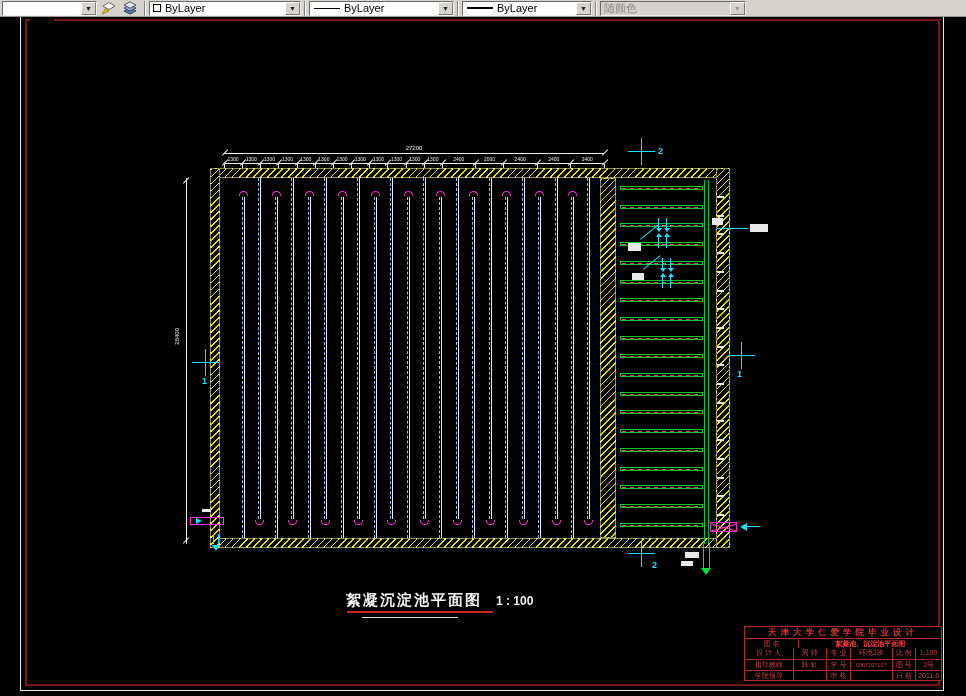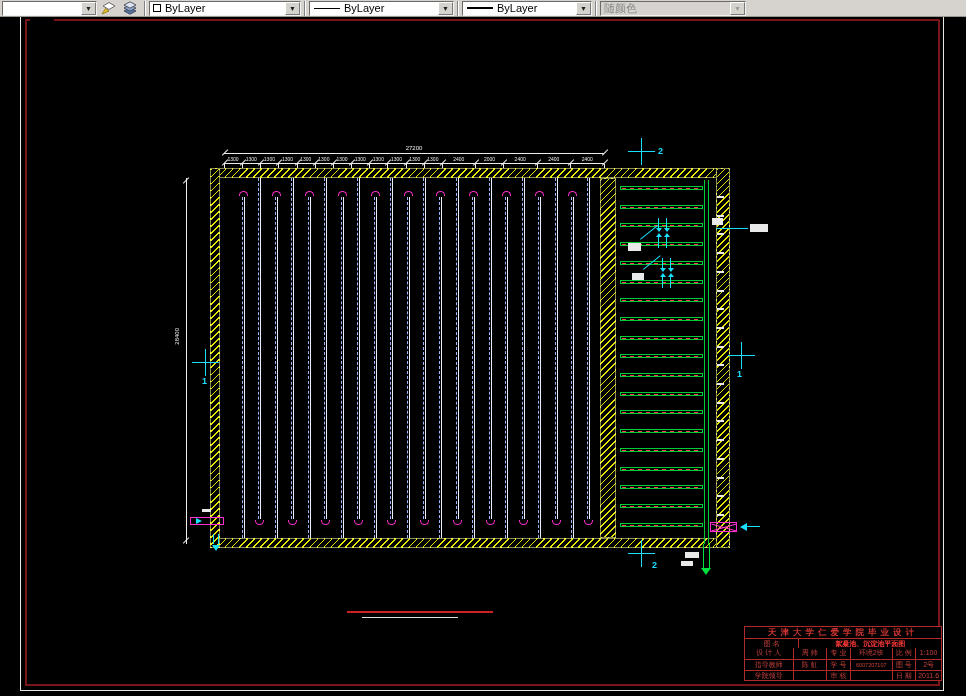--- a/index.html
+++ b/index.html
@@ -345,20 +345,24 @@
       <div style="position: absolute; left: 662px; top: 258px; width: 1px; height: 11px; background: rgb(25, 224, 255);"></div>
       <div style="position: absolute; left: 660px; top: 268px; border-left: 3px solid transparent; border-right: 3px solid transparent; border-top: 4px solid rgb(25, 224, 255); width: 0px; height: 0px;"></div>
       <div style="position: absolute; left: 670px; top: 258px; width: 1px; height: 11px; background: rgb(25, 224, 255);"></div>
       <div style="position: absolute; left: 668px; top: 268px; border-left: 3px solid transparent; border-right: 3px solid transparent; border-top: 4px solid rgb(25, 224, 255); width: 0px; height: 0px;"></div>
       <div style="position: absolute; left: 662px; top: 277px; width: 1px; height: 11px; background: rgb(25, 224, 255);"></div>
       <div style="position: absolute; left: 660px; top: 273px; border-left: 3px solid transparent; border-right: 3px solid transparent; border-bottom: 4px solid rgb(25, 224, 255); width: 0px; height: 0px;"></div>
       <div style="position: absolute; left: 670px; top: 277px; width: 1px; height: 11px; background: rgb(25, 224, 255);"></div>
       <div style="position: absolute; left: 668px; top: 273px; border-left: 3px solid transparent; border-right: 3px solid transparent; border-bottom: 4px solid rgb(25, 224, 255); width: 0px; height: 0px;"></div>
     </div>
 
+  <div class="caption">
+    <span class="t">絮凝沉淀池平面图</span>
+    <span class="s">1 : 100</span>
+  </div>
   <div class="abs" style="left:347px;top:611px;width:146px;height:2px;background:#c22;"></div>
   <div class="abs" style="left:362px;top:617px;width:96px;height:1px;background:#ddd;"></div>
 
   <div class="tblock">
     <div class="tb-row" style="height:11px;">
       <div class="tb-head">天津大学仁爱学院毕业设计</div>
     </div>
     <div class="tb-row" style="height:10px;">
       <div class="tb-cell" style="width:54px;line-height:9px;">图  名</div>
       <div class="tb-cell bright" style="width:144px;line-height:9px;">絮凝池、沉淀池平面图</div>

